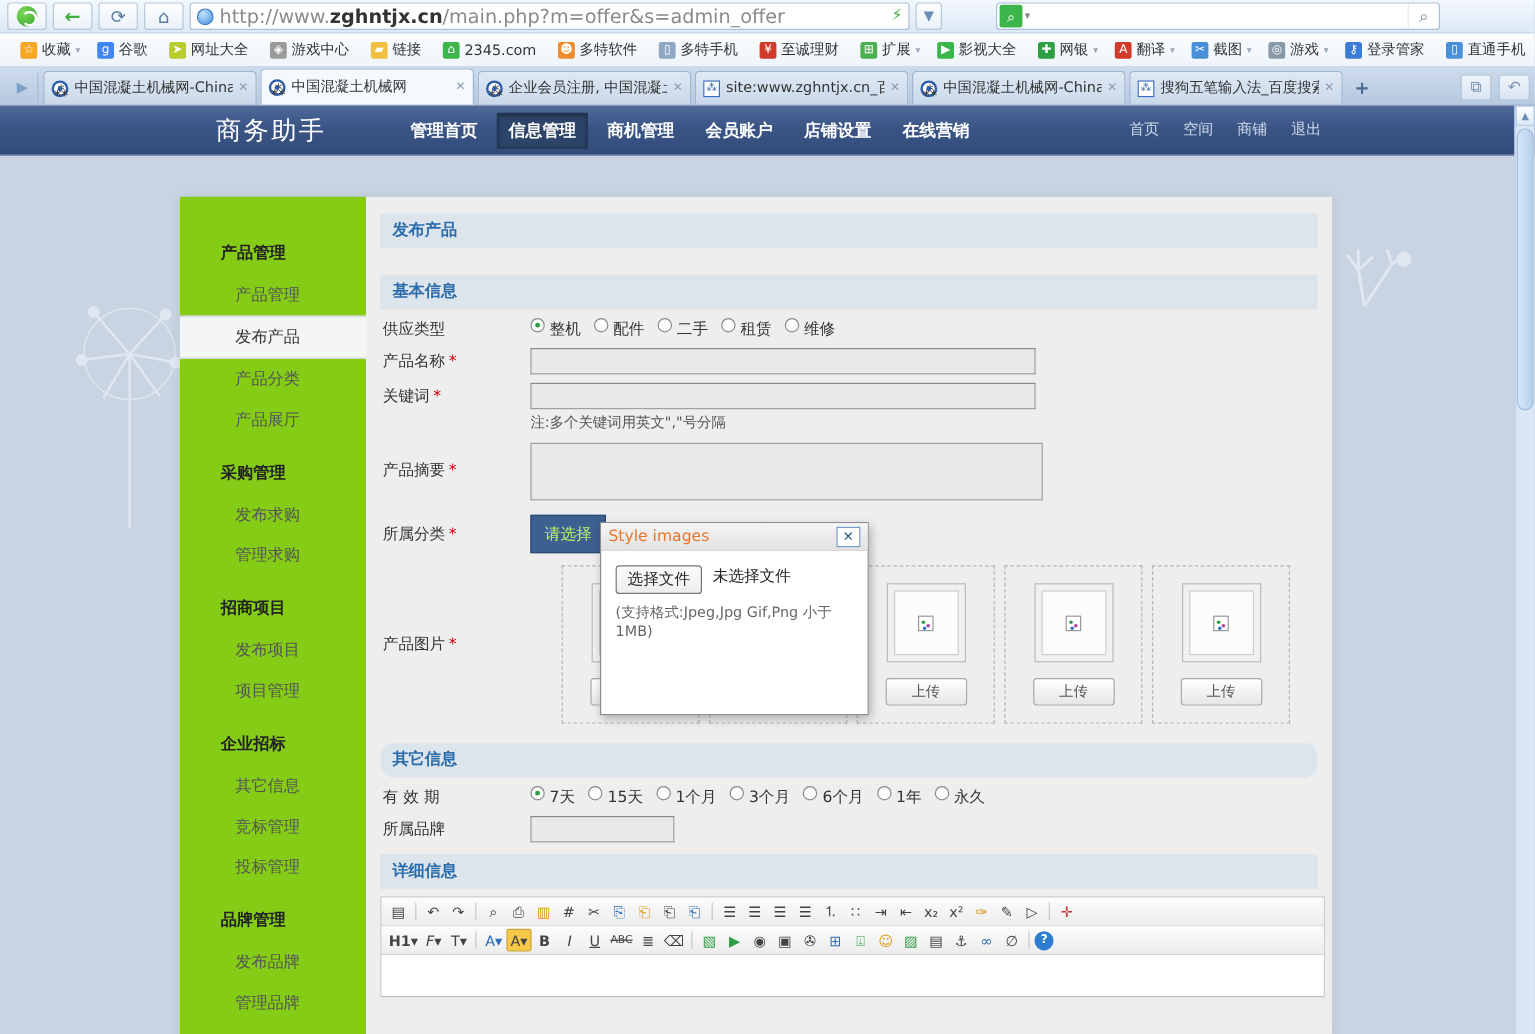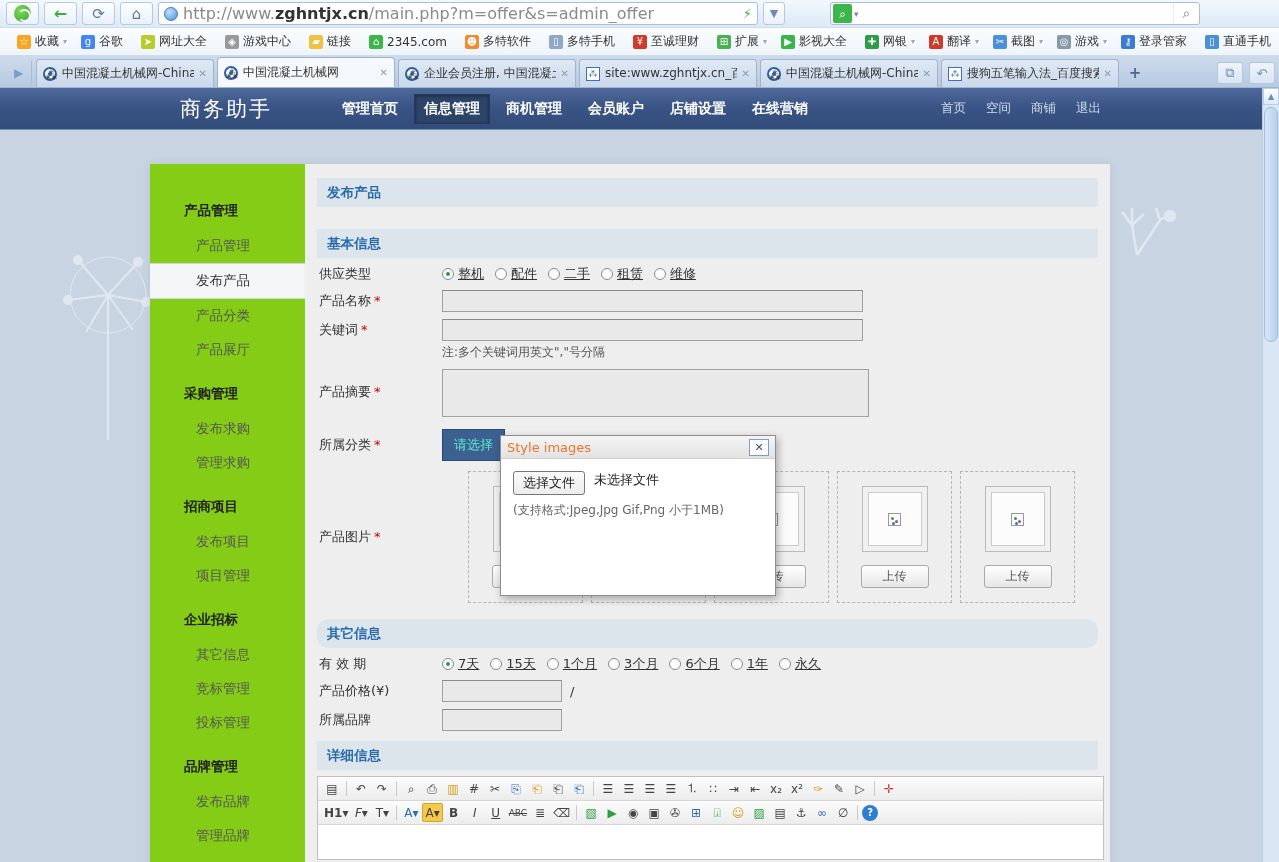--- a/index.html
+++ b/index.html
@@ -66,24 +66,24 @@
   .bar.title { margin-bottom:22px; }
   .bar.mid { margin-top:16px;border-radius:12px; }
   .row { display:flex; align-items:center; margin:7px 0; font-size:13px; color:#333; }
   .row.top { align-items:flex-start; }
   .lbl { width:125px; flex-shrink:0; padding-left:2px; }
   .req { color:#c00; margin-left:3px; }
   input.text { height:22px; background:#e9e9e9; border:1px solid #a0a0a0; border-top-color:#8a8a8a; width:421px; font-size:13px; padding:0 4px; }
   input.text.small { width:120px; }
   textarea.area { width:427px; height:48px; background:#e9e9e9; border:1px solid #a0a0a0; resize:none; }
   .note { font-size:12px; color:#555; margin:3px 0 8px 125px; }
-  .radio-opt { display:flex; align-items:center; margin-right:11px;text-decoration:underline; }
+  .radio-opt { display:flex; align-items:flex-start; margin-right:11px; }
   .rc { width:12px; height:12px; border-radius:50%; border:1px solid #8a8a8a; background:#fdfdfd; margin-right:4px; position:relative; }
   .radio-opt.checked .rc::after { content:""; position:absolute; left:3px; top:3px; right:3px; bottom:3px; background:#2e9e44; border-radius:50%; }
-  .choose-btn { background:#3c6090; color:#5eead4; font-size:13px; padding:6px 11px; border:1px solid #2c4a73; display:inline-block; }
+  .choose-btn { background:#3c6090; color:#bef264; font-size:13px; padding:6px 11px; border:1px solid #2c4a73; display:inline-block; }
   .slots { display:flex; gap:8px; padding-left:26px; }
   .slot { width:115px; height:132px; border:1px dashed #b5b5b5; display:flex; flex-direction:column; align-items:center; justify-content:center; gap:13px; }
   .frame { width:66px; height:66px; border:1px solid #bbb; padding:5px; background:#f0f0f0; }
   .frame-inner { width:100%; height:100%; background:#fcfcfc; border:1px solid #ccc; display:flex; align-items:center; justify-content:center; }
   .broken-img { width:13px; height:13px; background:#fff; border:1px solid #999; position:relative; }
   .broken-img::after { content:""; position:absolute; left:2px; top:3px; width:3px; height:3px; background:#2e9e44; border-radius:50%; box-shadow:4px 3px 0 #c03a9a, 1px 5px 0 #3a6fc4; }
   .upload-btn { width:68px; height:23px; border:1px solid #aaa; border-radius:3px; background:linear-gradient(#ffffff,#e6e6e6); font-size:12px; color:#555; display:flex; align-items:center; justify-content:center; }
   .suffix { margin-left:8px; color:#333; }
 
   
@@ -97,21 +97,21 @@
   .eicon.strike { text-decoration:line-through; font-size:9px; }
   .eicon.hl { background:#f7c948; border:1px solid #caa53d; }
   .eicon.blue { color:#2d6db5; }
   .eicon.green { color:#2e9e44; }
   .eicon.gold { color:#d99b1e; }
   .eicon.red { color:#cc3333; }
   .eicon.help { background:#2d7dd2; color:#fff; border-radius:50%; min-width:16px; width:16px; height:16px; font-size:10px; font-weight:bold; }
   .ebody { height:34px; background:#fff; }
 
   
-  .dialog { position:absolute; left:500px; top:435px; width:276px; height:161px; background:#fff; border:1px solid #8e8e8e; box-shadow:2px 3px 8px rgba(0,0,0,.3); z-index:50; }
+  .dialog { position:absolute; left:500px; top:435px; width:224px; height:161px; background:#fff; border:1px solid #8e8e8e; box-shadow:2px 3px 8px rgba(0,0,0,.3); z-index:50; }
   .dlg-head { height:23px; background:linear-gradient(#f5f5f5,#e2e2e2); border-bottom:1px solid #cfcfcf; display:flex; align-items:center; padding:0 6px; }
   .dlg-title { color:#e8772e; font-size:13px; flex:1; }
   .dlg-close { width:20px; height:17px; background:#fff; border:1px solid #7a9cc9; color:#33557f; font-size:11px; font-weight:bold; display:flex; align-items:center; justify-content:center; }
   .dlg-body { padding:12px; font-size:13px; color:#222; }
   .file-row { display:flex; align-items:flex-start; gap:9px; }
   .btn { border:1px solid #777; border-radius:3px; background:linear-gradient(#fbfbfb,#ededed); padding:2px 9px; font-size:13px; color:#222; display:inline-block; }
   .hint { color:#666; font-size:12px; margin:7px 0 10px; }
   .dlg-actions { display:flex; gap:11px; }
 
   
@@ -540,25 +540,20 @@
               <span>1年</span>
             </span>
 
             <span class="radio-opt">
               <span class="rc"></span>
               <span>永久</span>
             </span>
           </div>
       </div>
 
-      <div class="row">
-        <span class="lbl">产品价格(¥)</span>
-        <input class="text small" style="">
-        <span class="suffix">/</span>
-      </div>
 
       <div class="row">
         <span class="lbl">所属品牌</span>
         <input class="text small" style="">
       </div>
 
       <div class="bar" style="margin-top:10px;">详细信息</div>
 
       <div class="editor">
         <div class="etb">

